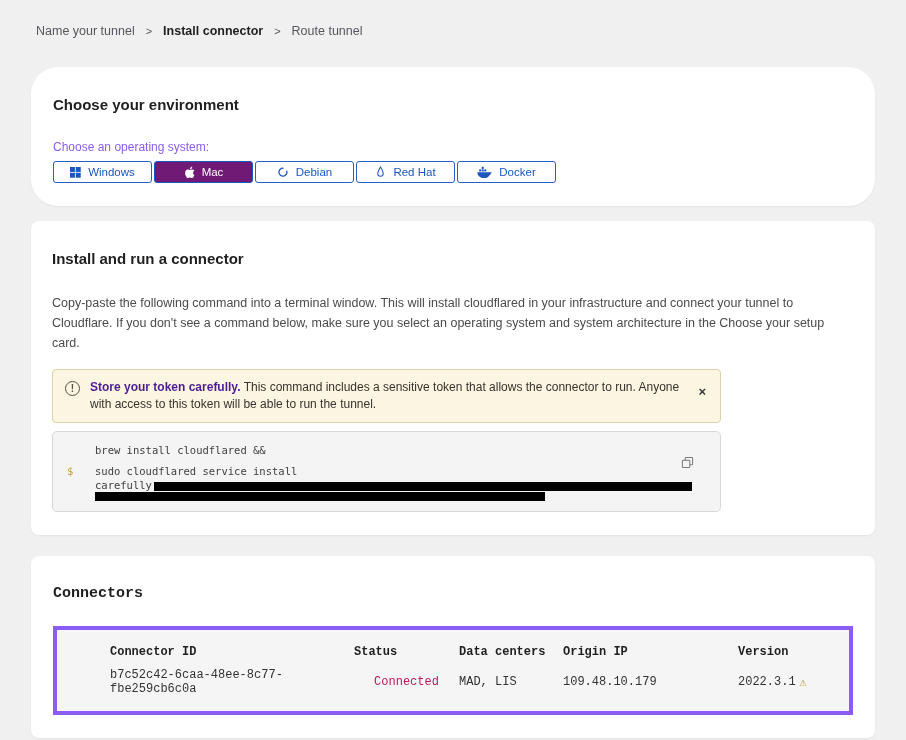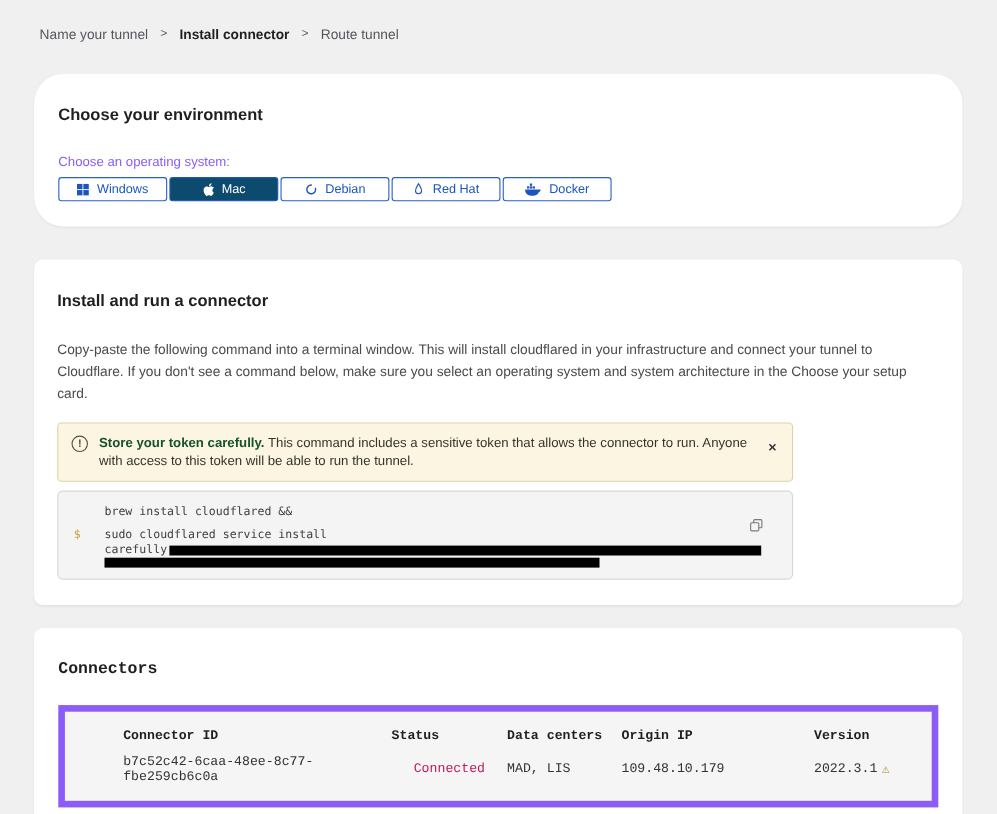--- a/index.html
+++ b/index.html
@@ -28,38 +28,38 @@
   
   .card {
     background:#ffffff;
     border-radius:8px;
     margin:0 31px;
     padding:29px 22px 23px 22px;
     box-shadow:0 1px 2px rgba(0,0,0,0.05);
   }
   .card h2 { font-size:15px; font-weight:bold; color:#1f1f1f; }
   .card-env   { margin-top:29px;border-radius:27px; }
-  .card-inst  { margin-top:30px;padding-left:21px; }
+  .card-inst  { margin-top:15px;padding-left:21px; }
   .card-conn  { margin-top:21px;font-family:Liberation Mono, monospace; }
 
   
   .os-label { font-size:12px; color:#8b5cf6; margin:27px 0 7px 0; }
   .os-row { display:flex; gap:2px; }
   .os-btn {
     width:99px; height:22px;
     display:flex; align-items:center; justify-content:center; gap:7px;
     background:#ffffff;
     border:1px solid #2a5fc4;
     border-radius:3px;
     color:#1b56be;
     font-family:"Liberation Sans", sans-serif;
     font-size:11.5px;
     cursor:pointer;
   }
-  .os-btn.selected { background:#0c4a6e; color:#ffffff; border-color:#1b56be; }
+  .os-btn.selected { background:#701a75; color:#ffffff; border-color:#1b56be; }
   .os-btn svg { flex:0 0 auto; }
 
   
   .inst-desc {
     margin-top:26px;
     font-size:12.5px;
     color:#4b4b4b;
     line-height:20px;
     max-width:800px;
   }
@@ -78,21 +78,21 @@
     flex:0 0 auto;
     width:15px; height:15px;
     border:1.4px solid #575139;
     border-radius:50%;
     color:#575139;
     font-size:10px; font-weight:bold;
     display:flex; align-items:center; justify-content:center;
     margin-top:2px;
   }
   .warn-text { flex:1; font-size:12px; line-height:17px; color:#35332c; }
-  .warn-text strong { color:#14532d; }
+  .warn-text strong { color:#4c1d95; }
   .warn-close {
     flex:0 0 auto;
     background:none; border:none;
     font-size:13px; font-weight:bold; color:#333;
     cursor:pointer;
     margin:6px 2px 0 6px;
     line-height:1;
   }
 
   .code-block {
@@ -117,21 +117,21 @@
   .bar-1 { width:538px; margin-left:2px; }
   .bar-2 { width:450px; margin-left:28px; display:block; }
   .copy-btn {
     position:absolute; right:26px; top:24px;
     background:none; border:none; cursor:pointer; padding:0;
   }
 
   
   .connectors-table {
     margin-top:24px;
-    border:6px solid #8b5cf6;
+    border:4px solid #8b5cf6;
     background:#f5f5f5;
     padding:15px 20px 15px 53px;
   }
   .t-row {
     display:grid;
     grid-template-columns:244px 105px 104px 175px 1fr;
     align-items:center;
   }
   .t-row.head { font-weight:bold; font-size:12px; color:#1f1f1f; margin-bottom:9px; }
   .t-row.vals { font-size:12px; color:#333; }

